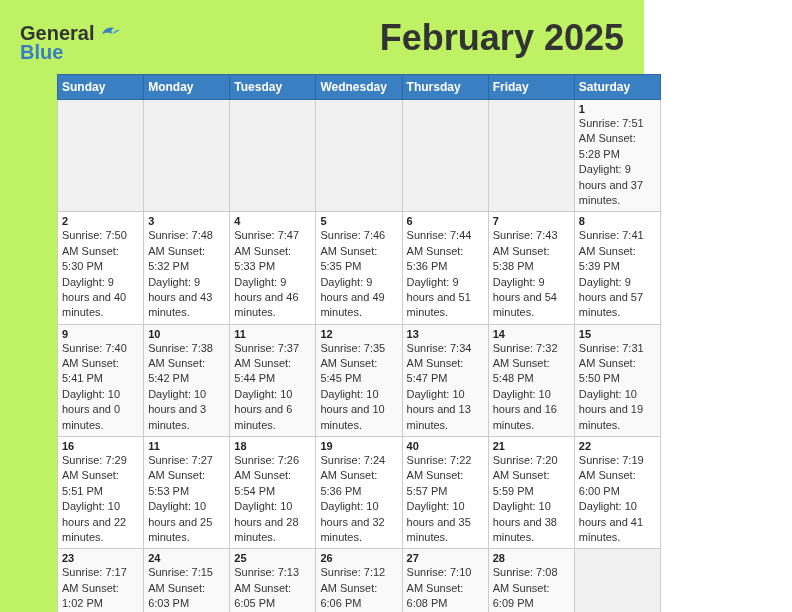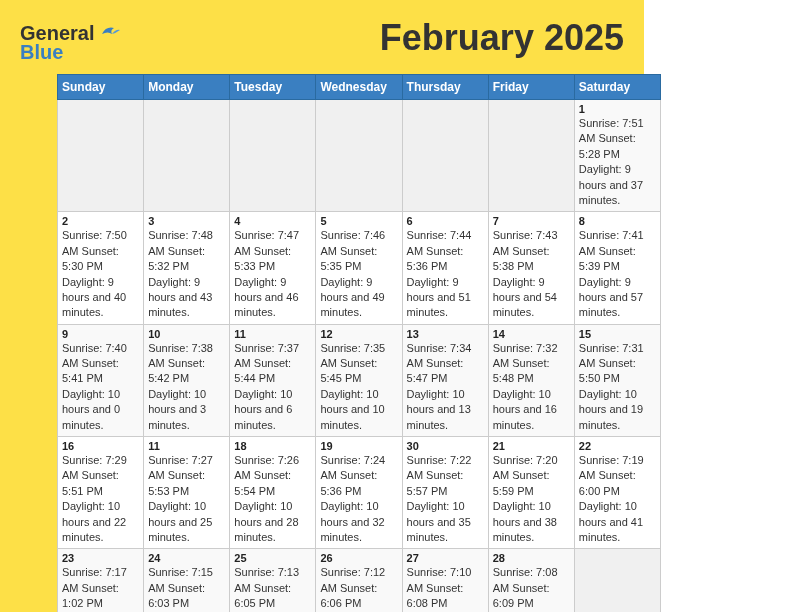--- a/index.html
+++ b/index.html
@@ -7,21 +7,21 @@
       font-family: Arial, sans-serif;
       background: #fff;
       width: 792px;
       height: 612px;
       overflow: hidden;
     }
     .page {
       width: 644px;
       height: 612px;
       padding: 18px 20px 10px 20px;
-      background: #fde047;
+      background: #bef264;
     }
     .header {
       display: flex;
       justify-content: space-between;
       align-items: flex-start;
       margin-bottom: 10px;
     }
     .logo {
       display: flex;
       flex-direction: column;
@@ -246,21 +246,21 @@
 Sunset: 5:54 PM
 Daylight: 10 hours and 28 minutes.</div>
           </td>
           <td>
             <span class="day-num">19</span>
             <div class="day-info">Sunrise: 7:24 AM
 Sunset: 5:36 PM
 Daylight: 10 hours and 32 minutes.</div>
           </td>
           <td>
-            <span class="day-num">30</span>
+            <span class="day-num">40</span>
             <div class="day-info">Sunrise: 7:22 AM
 Sunset: 5:57 PM
 Daylight: 10 hours and 35 minutes.</div>
           </td>
           <td>
             <span class="day-num">21</span>
             <div class="day-info">Sunrise: 7:20 AM
 Sunset: 5:59 PM
 Daylight: 10 hours and 38 minutes.</div>
           </td>

